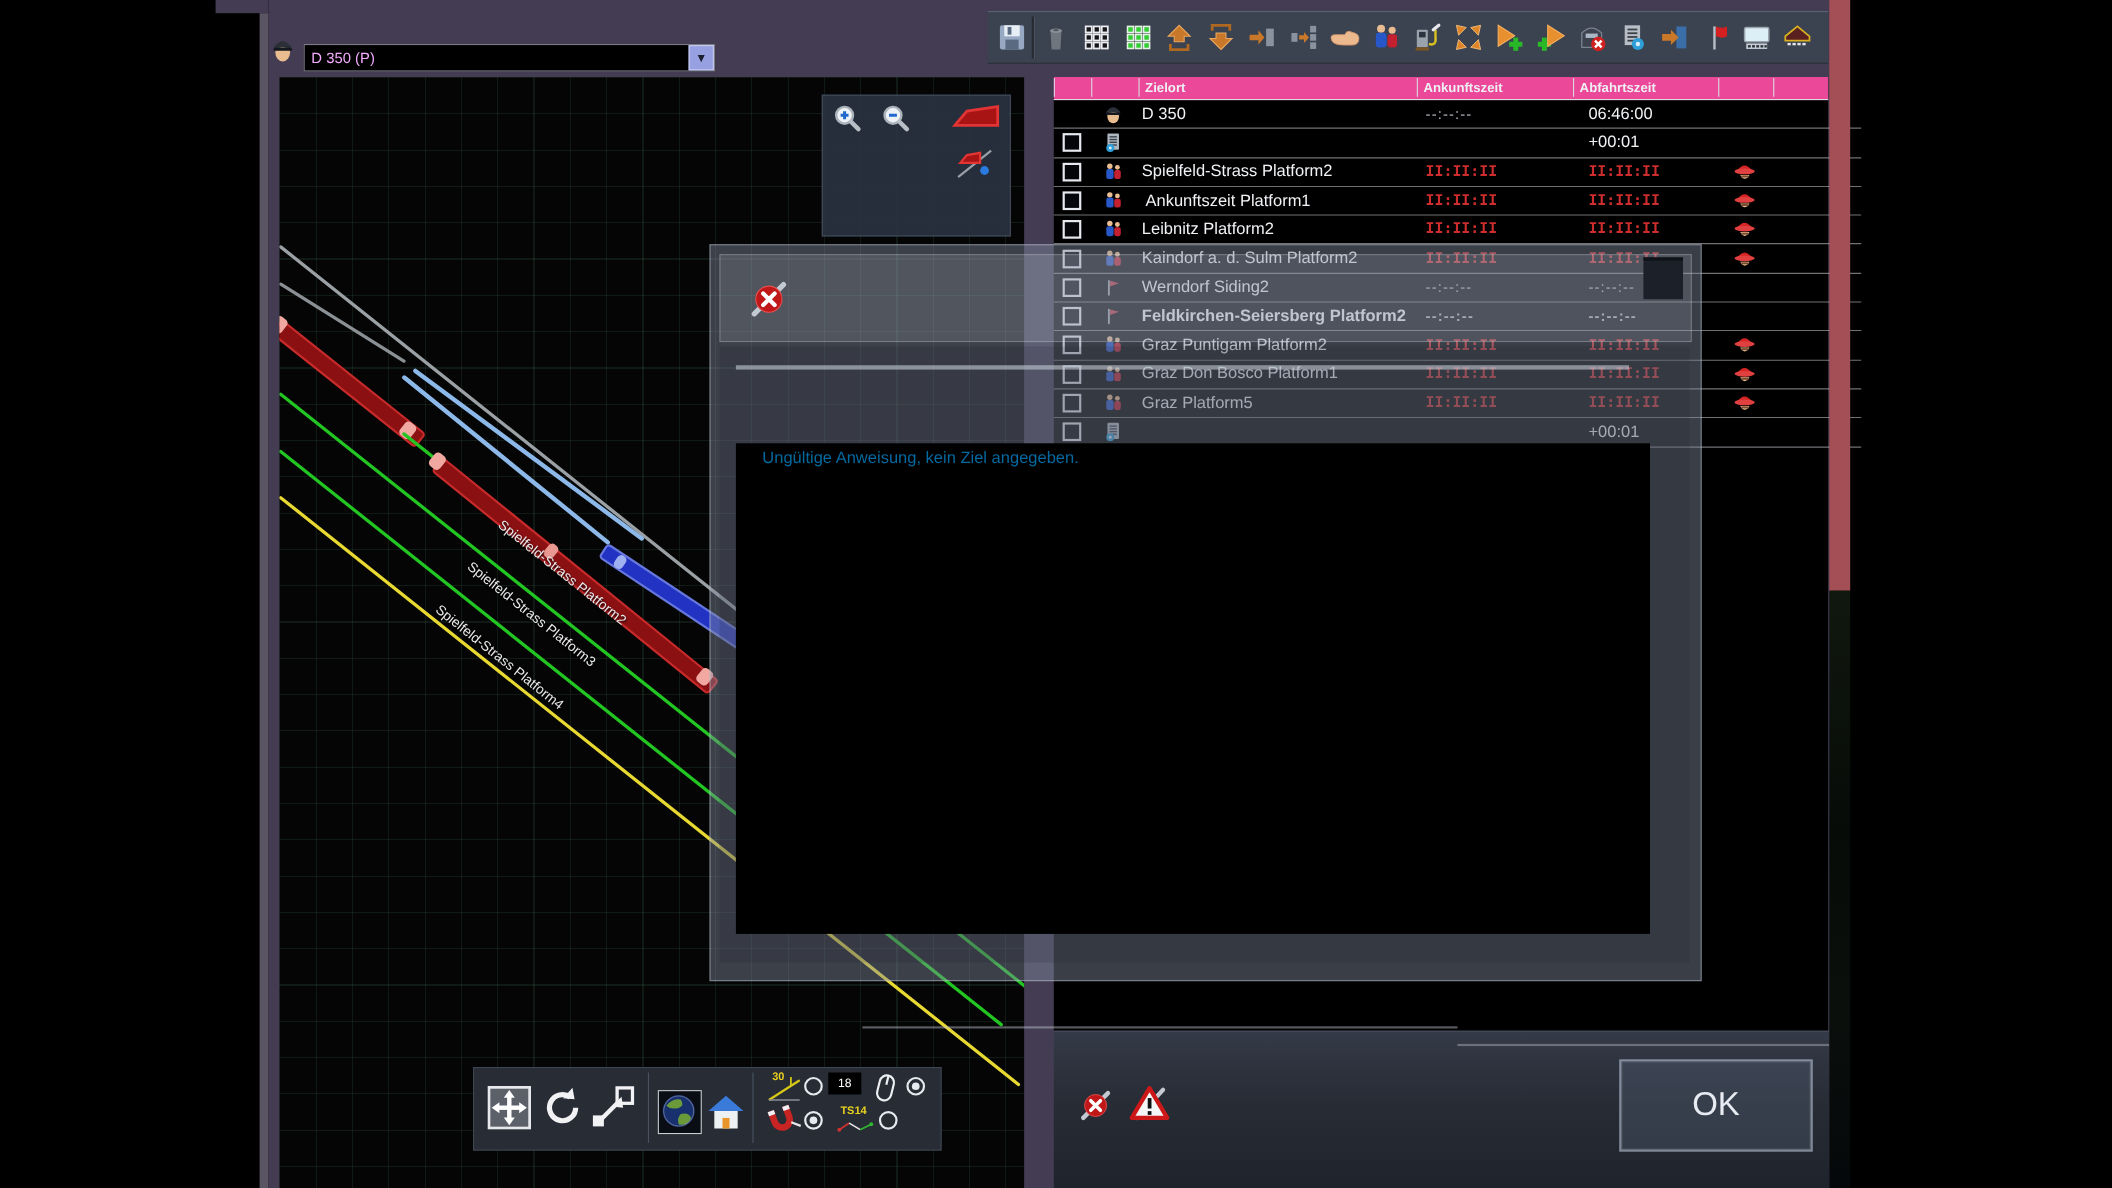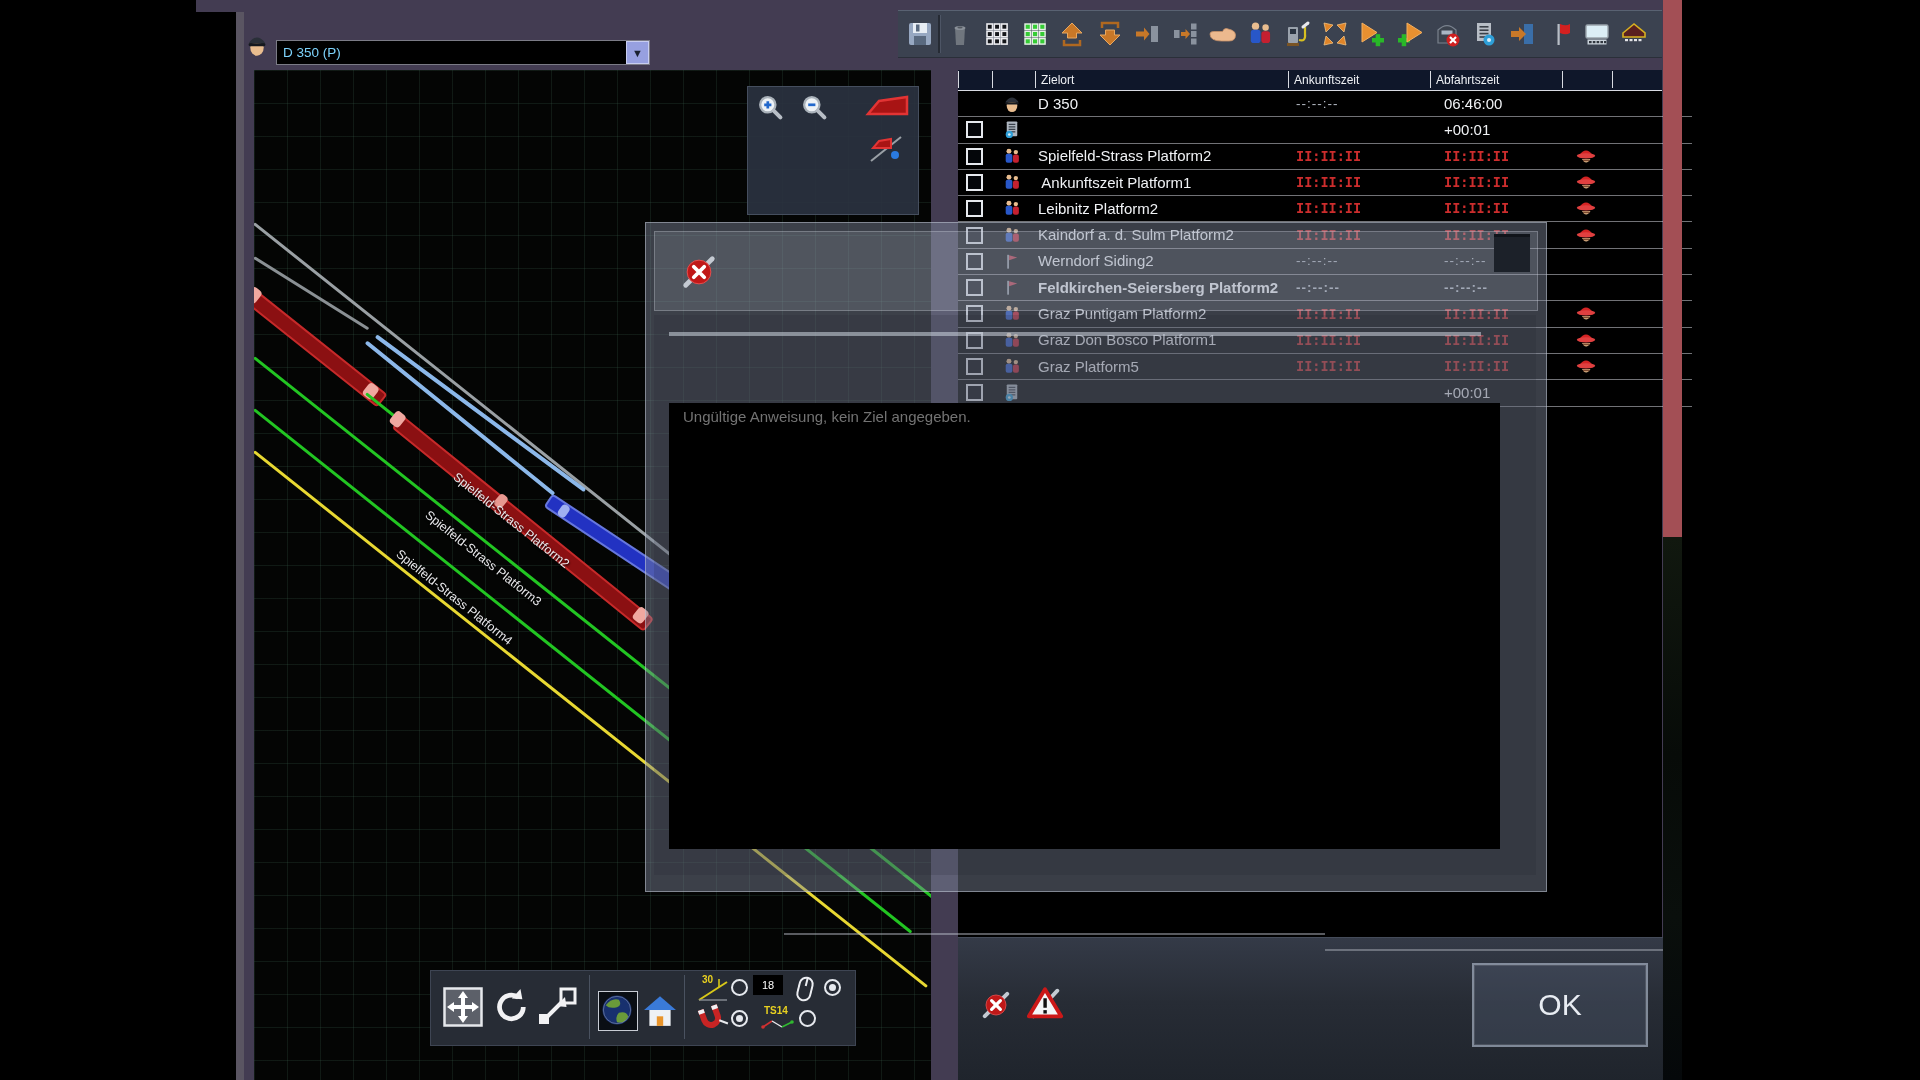--- a/index.html
+++ b/index.html
@@ -24,34 +24,34 @@
   .map-label{position:absolute;color:#e9e9ec;font-size:12.5px;white-space:nowrap;
      transform:rotate(38.5deg);transform-origin:0 0;text-shadow:1px 1px 2px #000;z-index:4;}
 
   
   #zoom-panel{left:747px;top:86px;width:170px;height:127px;background:rgba(42,50,64,0.92);
      border:1px solid rgba(90,100,118,0.6);z-index:3;}
 
   
   #train-select{left:276px;top:40px;width:372px;height:23px;background:#000;border:1px solid #7b7b86;
      display:flex;align-items:center;z-index:2;}
-  #train-select .val{color:#7dd3fc;font-size:13.5px;padding-left:6px;flex:1;}
+  #train-select .val{color:#f0abfc;font-size:13.5px;padding-left:6px;flex:1;}
   #dd-btn{width:21px;height:21px;background:#97a0e0;border:1px solid #c8cdf0;display:flex;
      align-items:center;justify-content:center;color:#1a2030;font-size:11px;}
 
   
   #toolbar{left:898px;top:10px;width:764px;height:46px;background:#3b4250;border-top:1px solid #596272;
      border-bottom:1px solid #2a2f39;z-index:2;}
   .ti{position:absolute;top:9px;width:28px;height:28px;}
   #tb-sep{position:absolute;left:40px;top:4px;width:2px;height:38px;background:#262b34;border-right:1px solid #4d5565;}
 
   
   #table{left:958px;top:70px;width:704px;height:867px;background:#000;z-index:1;}
-  #thead{position:absolute;left:0;top:0;width:704px;height:20px;background:#0f172a;
-     border-bottom:1px solid #d8dbe2;}
+  #thead{position:absolute;left:0;top:0;width:704px;height:20px;background:#ec4899;
+     border-bottom:1px solid #d8dbe2;font-weight:bold;}
   .htick{position:absolute;top:1px;width:1px;height:17px;background:#d8dbe2;}
   .hlabel{position:absolute;top:0;height:19px;display:flex;align-items:center;color:#eef0f4;font-size:12px;padding-left:6px;}
   .trow{position:absolute;left:0;width:704px;height:26.3px;border-bottom:1px solid rgba(225,228,235,0.5);padding-left:30px;}
   .cb{position:absolute;left:8px;top:5px;width:13px;height:13px;border:2px solid #e6e9ee;background:#04060a;}
   .row-ic{position:absolute;left:44px;top:3px;width:20px;height:21px;}
   .cell{position:absolute;top:0;height:100%;display:flex;align-items:center;color:#f0f2f5;font-size:15px;white-space:pre;}
   .z{left:80px;width:252px;}
   .a{left:338px;width:130px;}
   .b{left:474px;width:126px;padding-left:12px;}
   .t-red{color:#cd2d2d;font-family:"DejaVu Sans Mono",monospace;font-weight:bold;font-size:13.5px;}
@@ -79,21 +79,21 @@
 
   
   #dialog{left:645px;top:222px;width:900px;height:668px;background:rgba(128,138,158,0.45);
      border:1px solid rgba(215,222,234,0.45);z-index:5;}
   #dlg-title{position:absolute;left:8px;top:8px;width:882px;height:78px;
      background:rgba(205,212,226,0.14);border:1px solid rgba(222,228,238,0.28);}
   #dlg-content-tint{position:absolute;left:8px;top:92px;width:882px;height:560px;background:rgba(28,34,46,0.16);}
   #dlg-divider{position:absolute;left:23px;top:109px;width:812px;height:4px;background:rgba(206,213,224,0.55);}
   #dlg-thumb{position:absolute;left:848px;top:11px;width:36px;height:35px;background:#1c2129;border-top:3px solid #10141a;}
   #dlg-msgbox{position:absolute;left:23px;top:180px;width:831px;height:446px;background:#000;}
-  #dlg-msg{color:#737373;font-size:15px;padding:5px 14px;}
+  #dlg-msg{color:#0369a1;font-size:15px;padding:5px 24px;}
 </style>
 </head>
 <body>
 
 <svg width="0" height="0" style="position:absolute">
   <defs>
     <symbol id="i-passengers" viewBox="0 0 20 20">
       <circle cx="6.8" cy="4.4" r="2.6" fill="#e9bd8f"></circle>
       <rect x="3.4" y="7" width="7" height="9.5" rx="2" fill="#2857c8"></rect>
       <circle cx="14" cy="5.4" r="2.3" fill="#e9bd8f"></circle>

